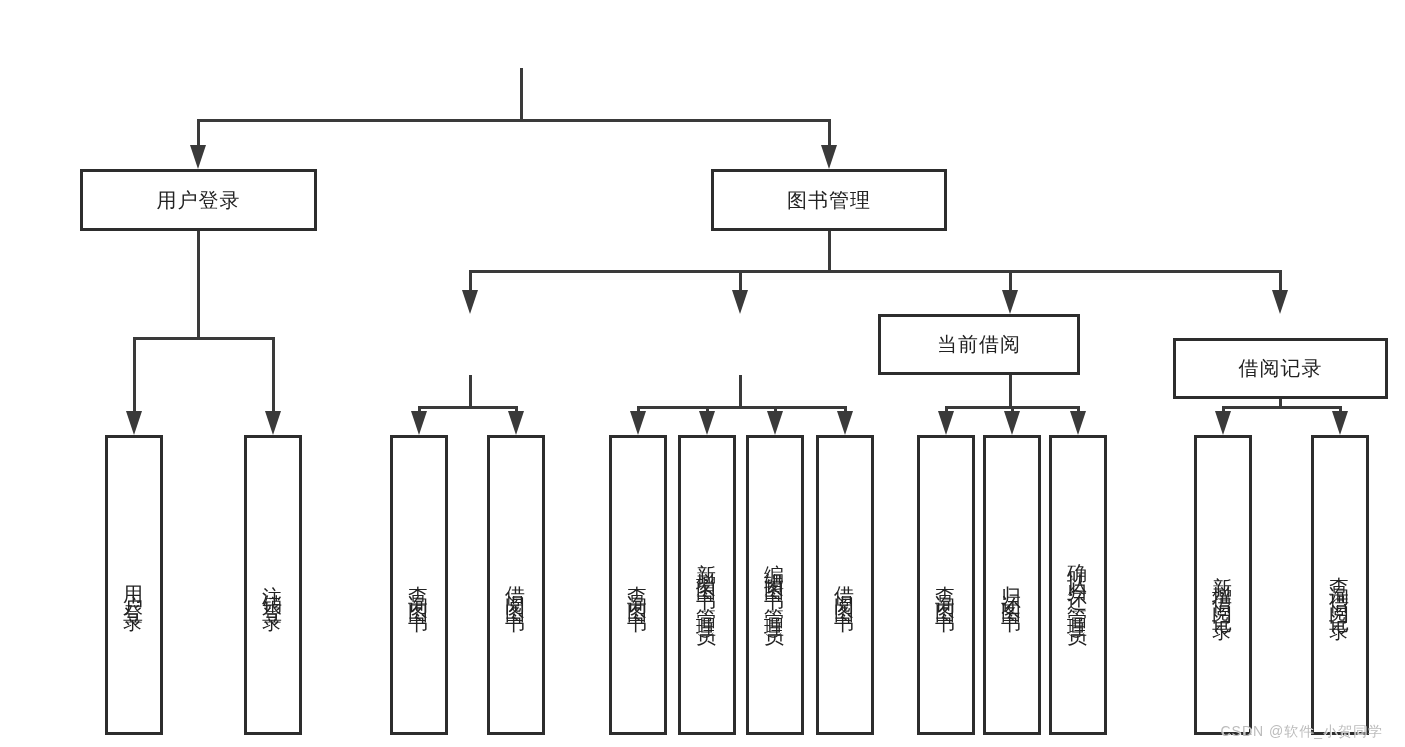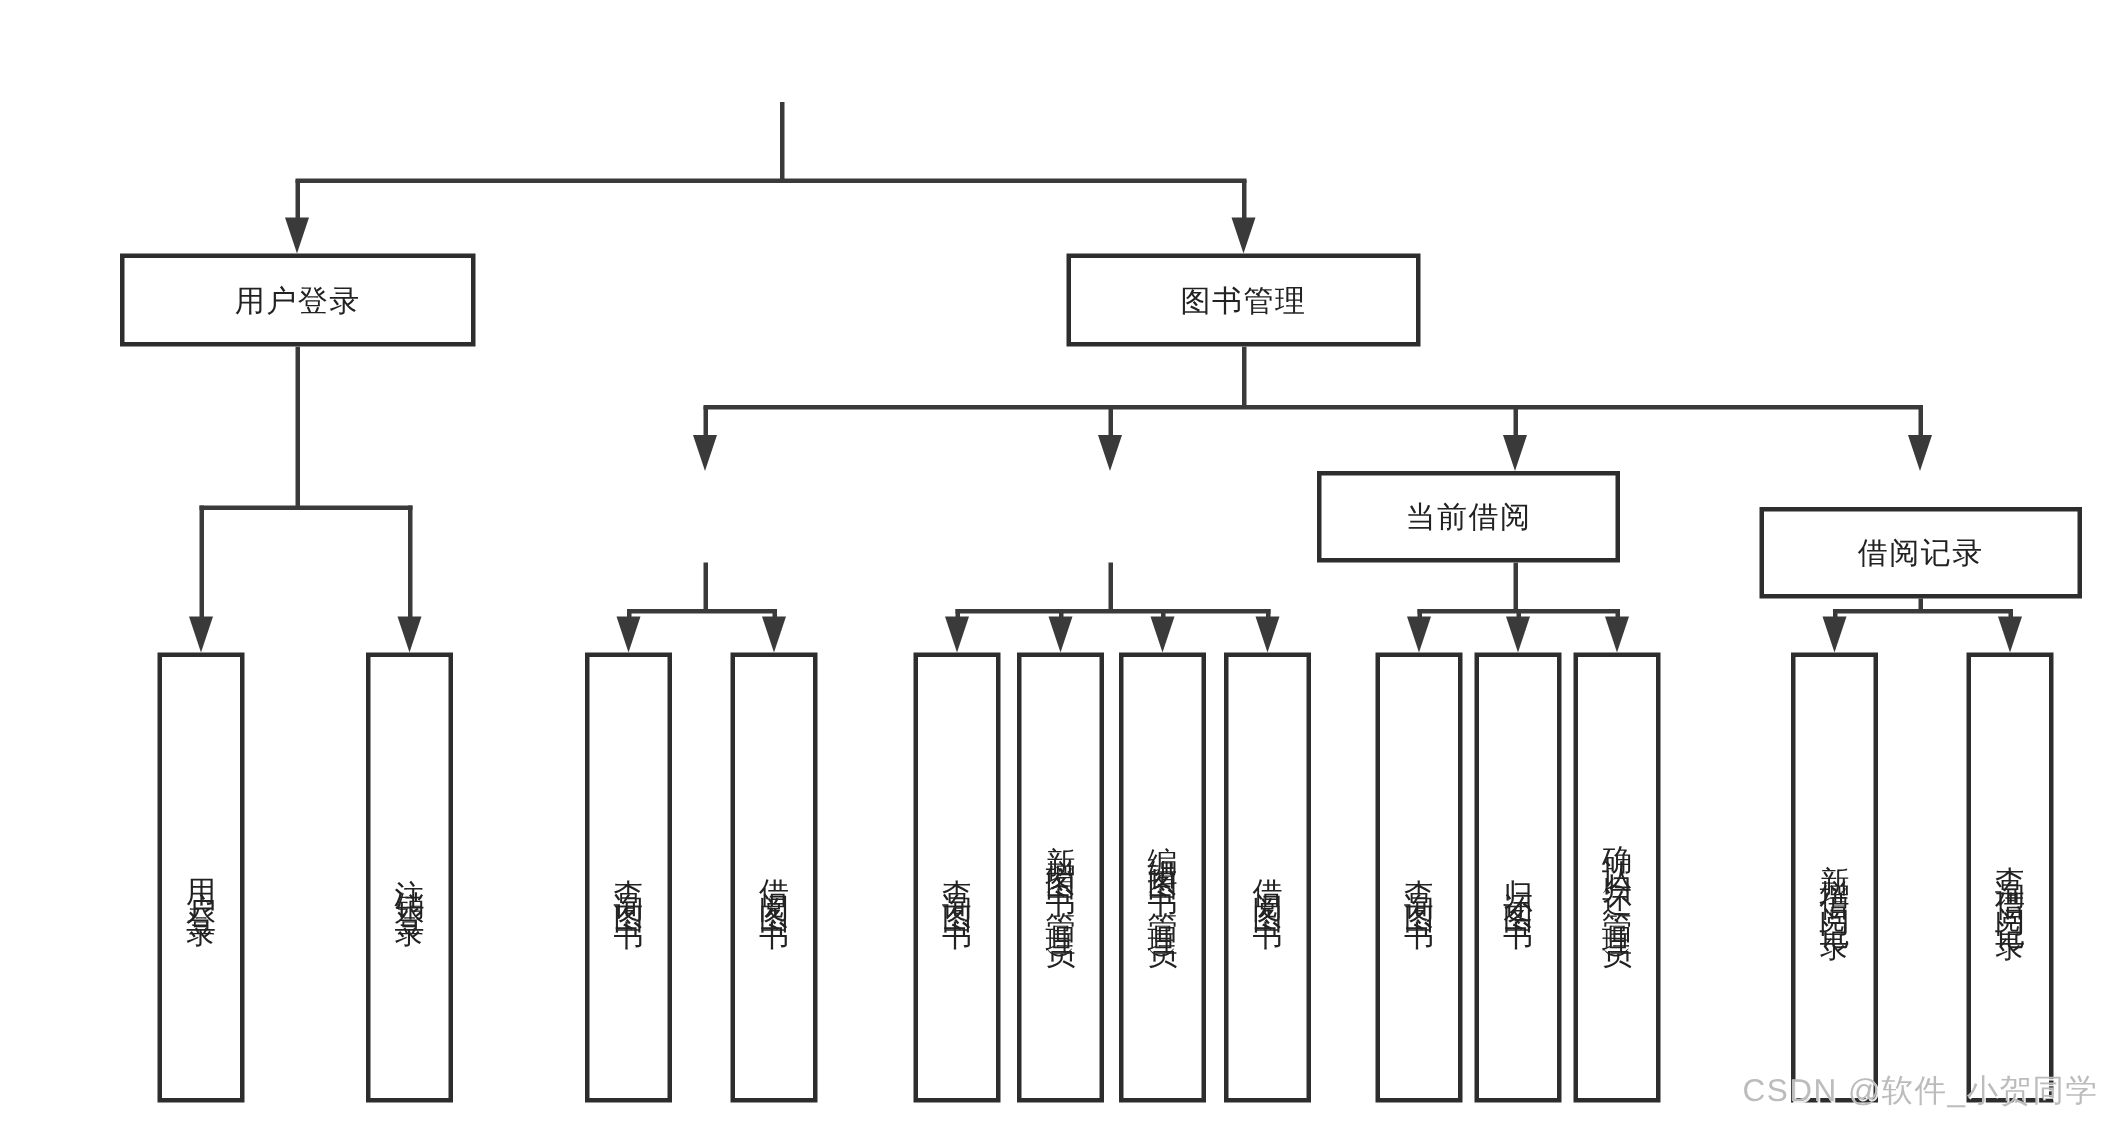--- a/index.html
+++ b/index.html
@@ -44,23 +44,23 @@
   .arrow{
     position:absolute;
     width:0;height:0;
     border-left:8px solid transparent;
     border-right:8px solid transparent;
     border-top:24px solid var(--line);
     z-index:1;
   }
   .watermark{
     position:absolute;
-    right:6px;
+    right:22px;
     bottom:6px;
-    font-size:21px;
+    font-size:14px;
     color:var(--watermark);
     text-shadow:1px 1px 0 rgba(255,255,255,0.9);
     z-index:3;
     letter-spacing:1px;
   }
 </style>
 </head>
 <body>
 
 <div class="canvas">

